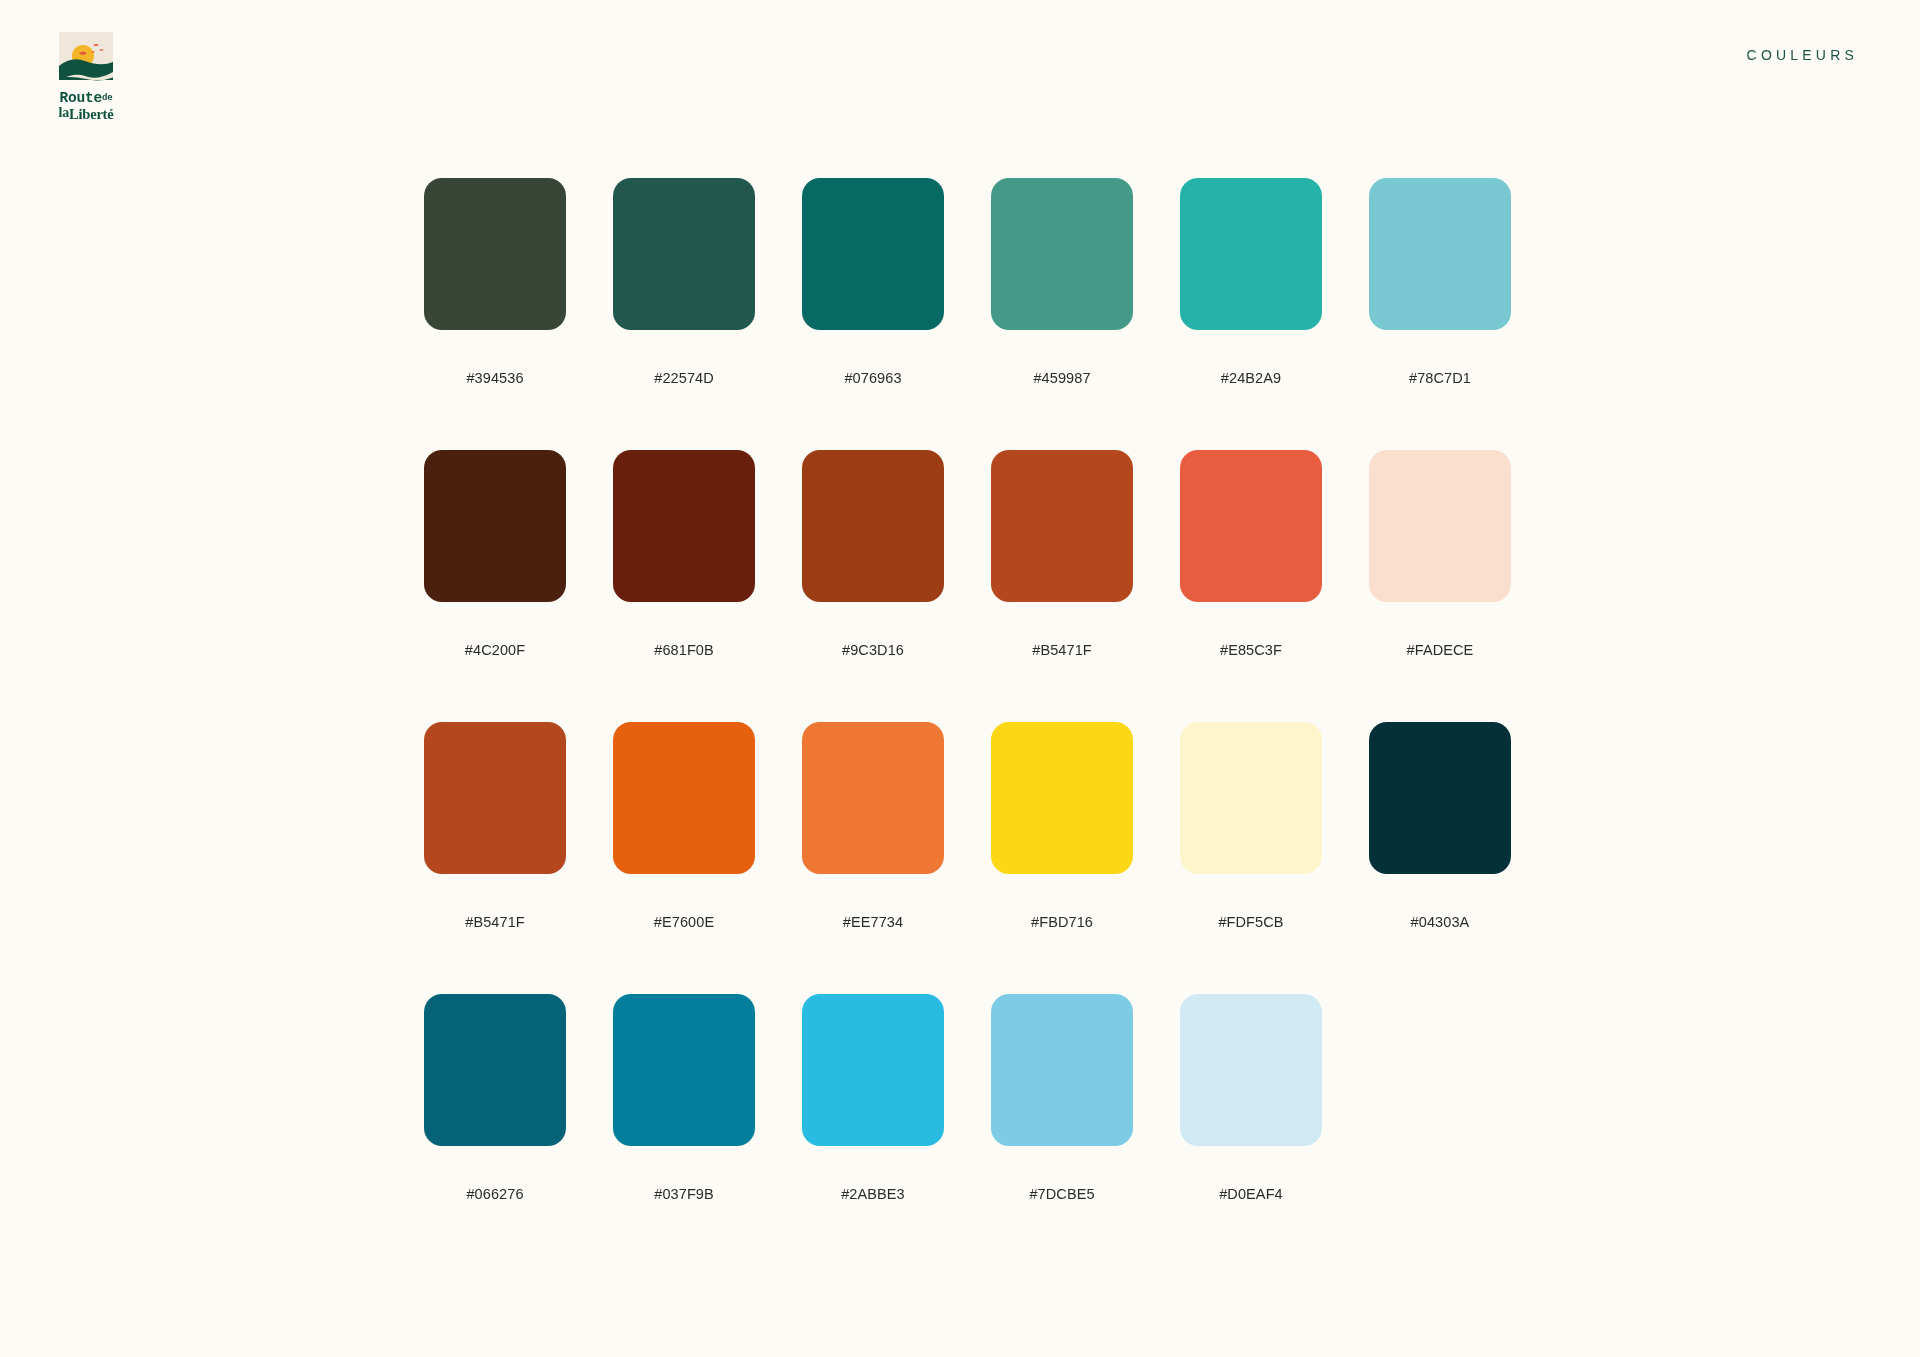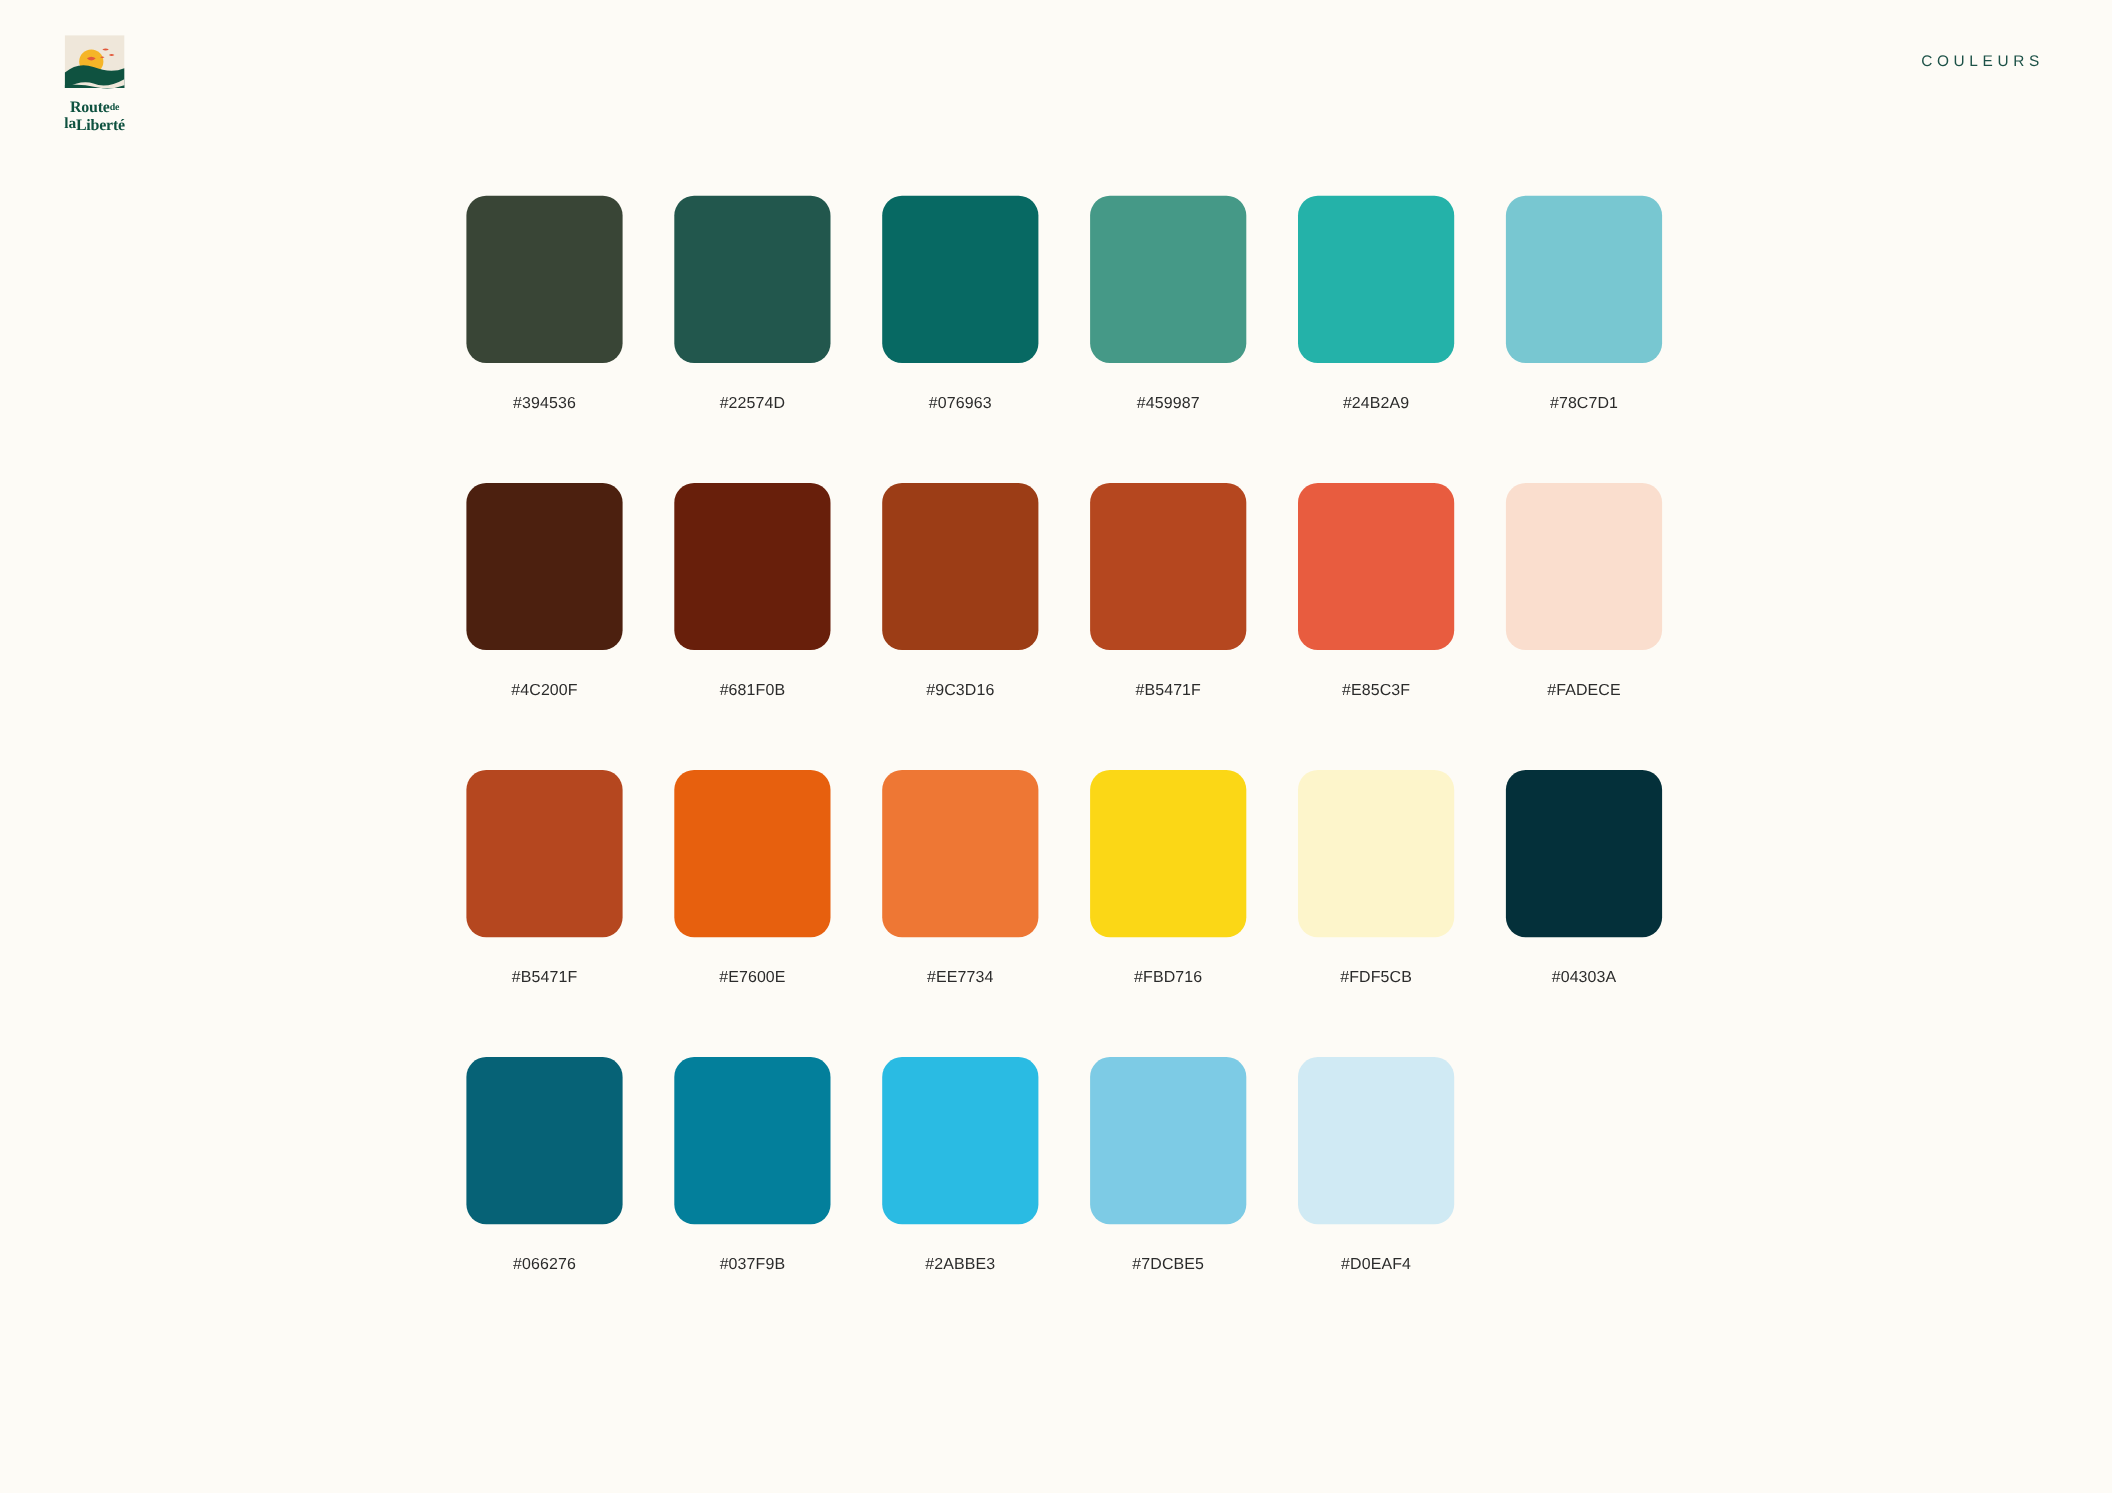--- a/index.html
+++ b/index.html
@@ -47,20 +47,21 @@
     line-height: 1.02;
     color: #0F5240;
     font-family: "Liberation Serif", serif;
     font-weight: bold;
   }
 
   .brand-line1 {
     font-size: 14.5px;
     letter-spacing: -0.2px;
     white-space: nowrap;
+    font-family: Liberation Mono, monospace;
   }
   .brand-line1 .small {
     font-size: 9px;
     vertical-align: 2px;
   }
 
   .brand-line2 {
     font-size: 14.5px;
     letter-spacing: -0.2px;
     white-space: nowrap;
@@ -100,21 +101,21 @@
     align-items: center;
   }
 
   .swatch-chip {
     width: 142px;
     height: 152px;
     border-radius: 18px;
   }
 
   .swatch-label {
-    margin-top: 29px;
+    margin-top: 40px;
     font-size: 14.5px;
     color: #2B2B2B;
     letter-spacing: 0.1px;
     text-align: right;
   }
 </style>
 </head>
 <body style="background: rgb(253, 251, 246);">
 
 <div class="page-header">

